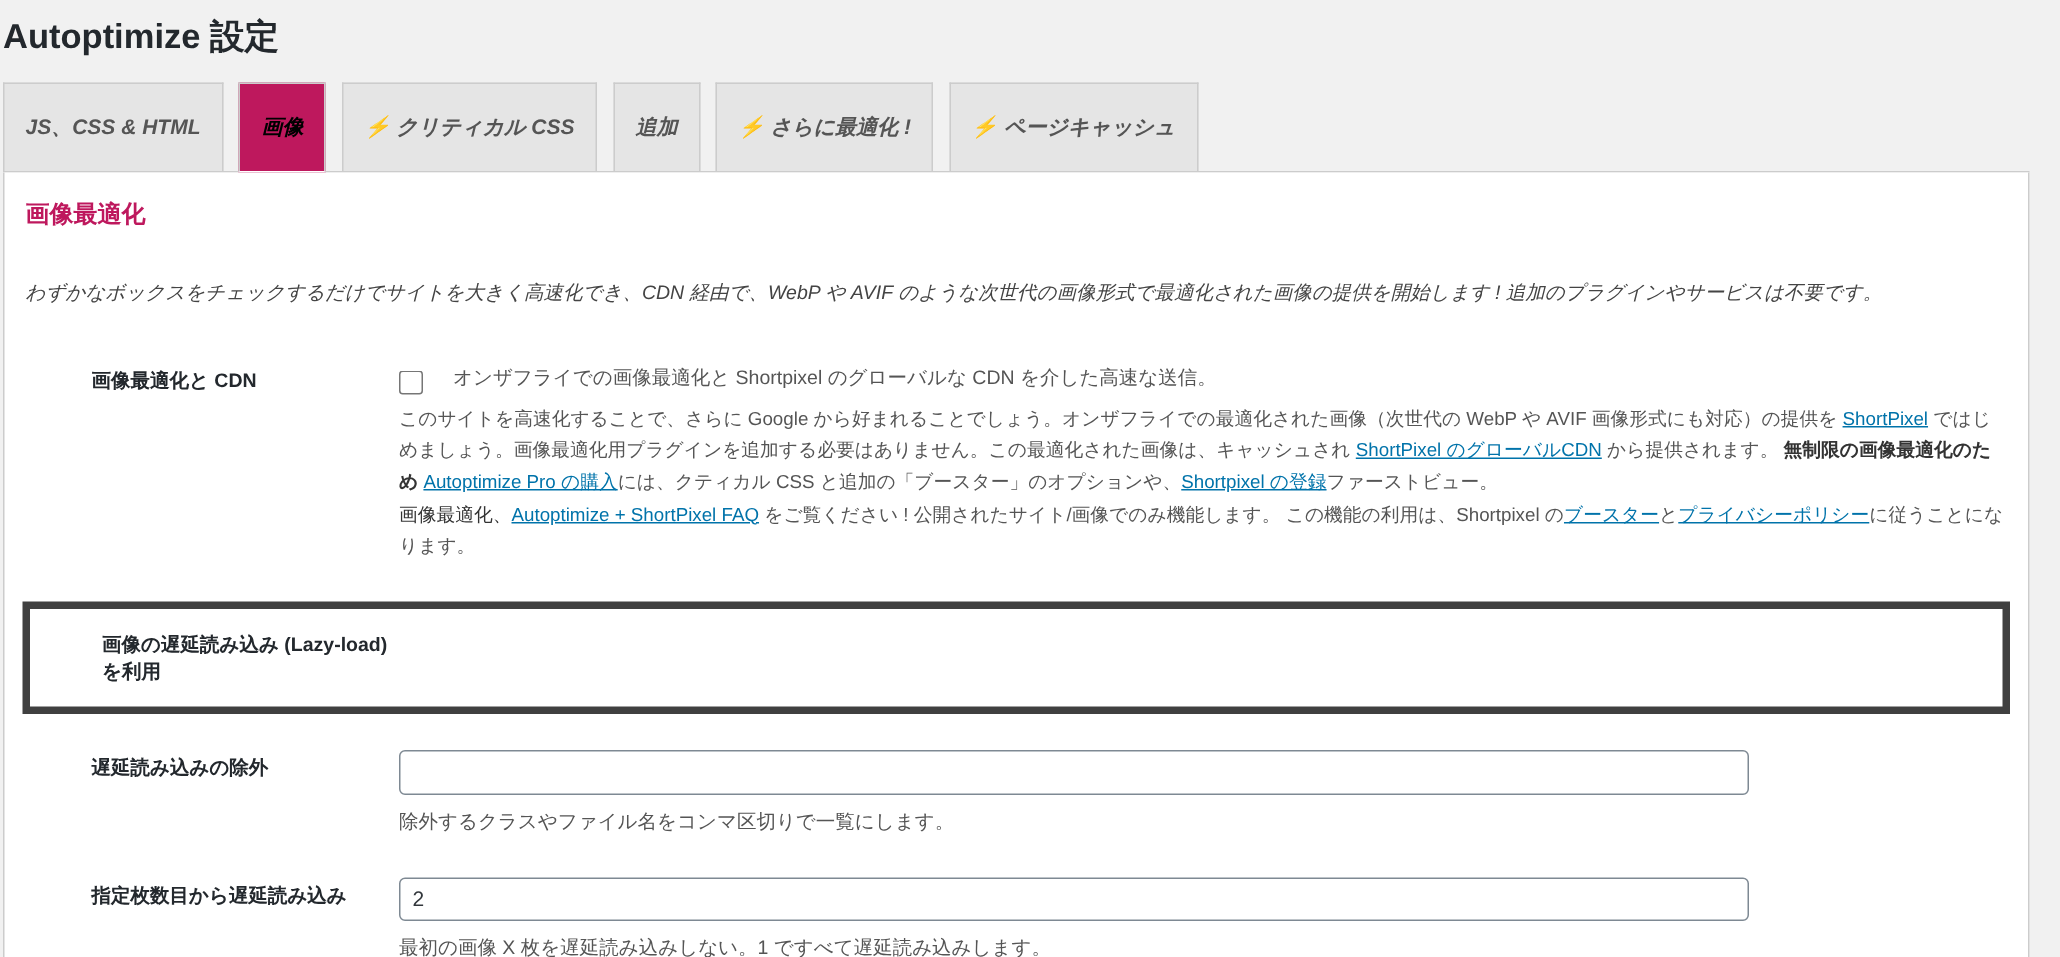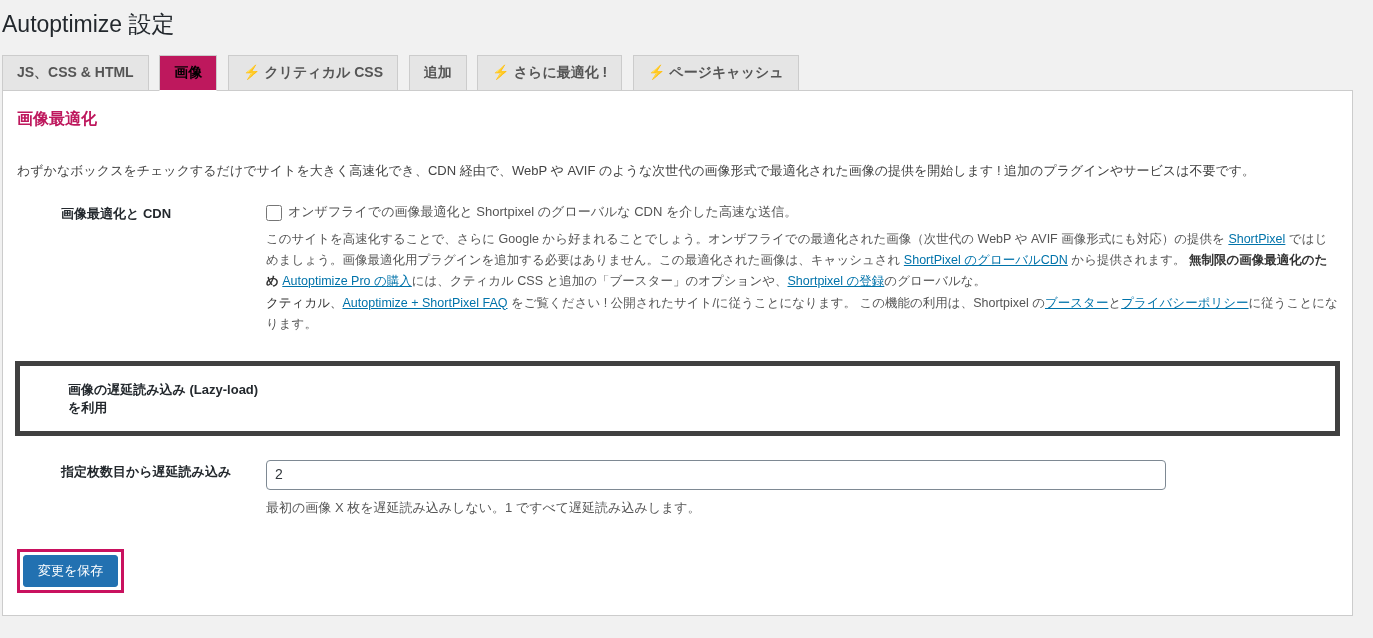--- a/index.html
+++ b/index.html
@@ -8,45 +8,46 @@
       font-size: 13px;
       color: #23282d;
       background: #f1f1f1;
       padding: 0;
     }
     .wrap {
       margin: 10px 20px 0 2px;
     }
     .page-title {
       font-size: 23px;
-      font-weight: 400;
+      font-weight: 700;
       color: #23282d;
       margin: 0 0 14px 0;
       line-height: 1.3;
     }
     .nav-tab-wrapper {
       border-bottom: 1px solid #ccc;
       margin: 0;
       padding-top: 0;
       line-height: inherit;
     }
     .nav-tab {
       display: inline-block;
       border: 1px solid #ccc;
       border-bottom: none;
       margin-left: 0.5em;
-      padding: 8px 14px;
+      padding: 20px 14px;
       font-size: 14px;
       font-weight: 600;
       background: #e5e5e5;
       color: #555;
       text-decoration: none;
       cursor: pointer;
       position: relative;
       top: 1px;
+      font-style: italic;
     }
     .nav-tab:first-child { margin-left: 0; }
     .nav-tab.active {
       background: #be185d;
       color: #000;
       border-bottom: 1px solid #fff;
     }
     .lightning-icon {
       color: #f5a623;
       margin-right: 4px;
@@ -60,21 +61,22 @@
     .section-title {
       font-size: 16px;
       font-weight: 600;
       color: #be185d;
       margin-bottom: 30px;
     }
     .section-intro {
       font-size: 13px;
       color: #444;
       line-height: 1.7;
-      margin-bottom: 20px;
+      margin-bottom: 36px;
+      font-style: italic;
     }
     .form-row {
       display: flex;
       align-items: flex-start;
       margin-bottom: 26px;
     }
     .form-row.flat { margin-bottom: 30px; }
     .row-label {
       width: 205px;
       flex-shrink: 0;
@@ -84,22 +86,22 @@
       padding-top: 3px;
       padding-right: 10px;
       line-height: 1.4;
       margin-left: 44px;
     }
     .row-content {
       flex: 1;
     }
     .checkbox-line {
       display: flex;
-      align-items: center;
-      gap: 6px;
+      align-items: flex-end;
+      gap: 20px;
       margin-bottom: 6px;
     }
     .checkbox-line input[type="checkbox"] {
       margin-top: 2px;
       width: 16px;
       height: 16px;
       cursor: pointer;
     }
     .checkbox-label {
       font-size: 13px;
@@ -186,36 +188,43 @@
     
     <div class="form-row">
       <div class="row-label">画像最適化と CDN</div>
       <div class="row-content">
         <div class="checkbox-line">
           <input type="checkbox" style="">
           <span class="checkbox-label">オンザフライでの画像最適化と Shortpixel のグローバルな CDN を介した高速な送信。</span>
         </div>
         <p class="desc">
           <span>このサイトを高速化することで、さらに Google から好まれることでしょう。オンザフライでの最適化された画像（次世代の WebP や AVIF 画像形式にも対応）の提供を </span><a href="#">ShortPixel</a><span> ではじめましょう。画像最適化用プラグインを追加する必要はありません。この最適化された画像は、キャッシュされ </span><a href="#">ShortPixel のグローバルCDN</a><span> から提供されます。 </span><strong>無制限の画像最適化のため</strong>
-          <a href="#">Autoptimize Pro の購入</a><span>には、クティカル CSS と追加の「ブースター」のオプションや、</span><a href="#">Shortpixel の登録</a><span>のグローバルな。</span>
+          <a href="#">Autoptimize Pro の購入</a><span>には、クティカル CSS と追加の「ブースター」のオプションや、</span><a href="#">Shortpixel の登録</a><span>ファーストビュー。</span>
         </p>
         <p class="desc">
-          <strong style="font-weight:400">クティカル、</strong><a href="#">Autoptimize + ShortPixel FAQ</a><span> をご覧ください ! 公開されたサイト/に従うことになります。 この機能の利用は、Shortpixel の</span><a href="#">ブースター</a><span>と</span><a href="#">プライバシーポリシー</a><span>に従うことになります。</span>
+          <strong style="font-weight:400">画像最適化、</strong><a href="#">Autoptimize + ShortPixel FAQ</a><span> をご覧ください ! 公開されたサイト/画像でのみ機能します。 この機能の利用は、Shortpixel の</span><a href="#">ブースター</a><span>と</span><a href="#">プライバシーポリシー</a><span>に従うことになります。</span>
         </p>
       </div>
     </div>
 
     
     <div class="highlight-row">
       <div class="form-row">
         <div class="row-label">画像の遅延読み込み (Lazy-load) を利用</div>
       </div>
     </div>
 
     
+    <div class="form-row">
+      <div class="row-label">遅延読み込みの除外</div>
+      <div class="row-content">
+        <input type="text" class="text-input" value="" style="">
+        <div class="input-help">除外するクラスやファイル名をコンマ区切りで一覧にします。</div>
+      </div>
+    </div>
 
     
     <div class="form-row flat">
       <div class="row-label">指定枚数目から遅延読み込み</div>
       <div class="row-content">
         <input type="text" class="text-input" value="2" style="">
         <div class="input-help">最初の画像 X 枚を遅延読み込みしない。1 ですべて遅延読み込みします。</div>
       </div>
     </div>
 

